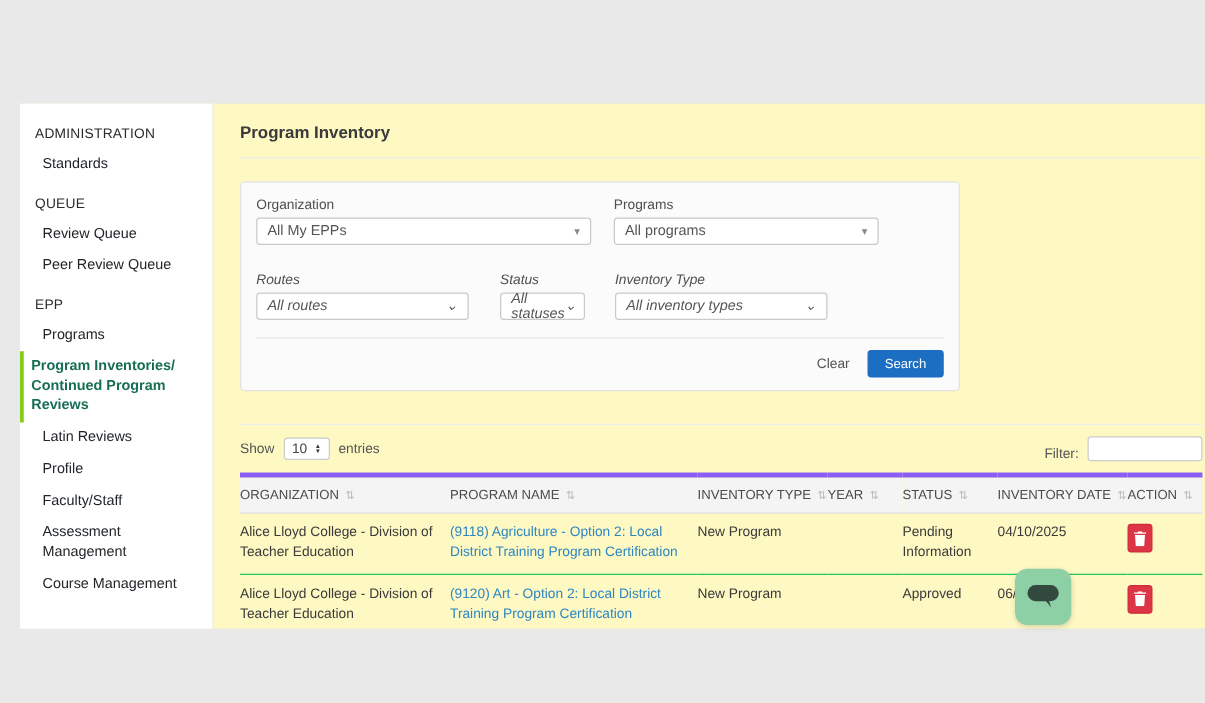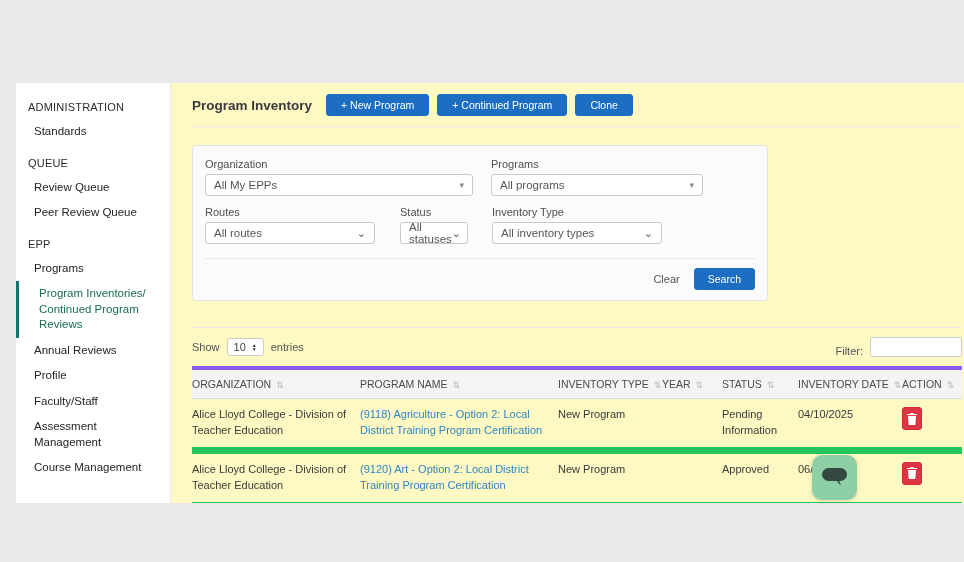--- a/index.html
+++ b/index.html
@@ -5,34 +5,34 @@
   * { margin:0; padding:0; box-sizing:border-box; }
   html,body { background:#e9e9e9; }
   body { font-family:"Liberation Sans", sans-serif; }
   .canvas { position:relative; width:964px; height:562px; background:#e9e9e9; overflow:hidden; }
   .app { position:absolute; top:83px; left:16px; width:964px; height:420px; background:#fef9c3; }
 
   
   .sidebar { position:absolute; top:0; left:0; width:155px; height:100%; background:#fff; border-right:1px solid #e8e8e8; padding-top:6px; }
   .nav-header { margin:12px 12px 6px 12px; font-size:11px; color:#2b2b2b; letter-spacing:.2px; }
   .nav-item { padding:5px 8px 5px 18px; font-size:11.5px; color:#212529; line-height:1.35; cursor:pointer; }
-  .nav-item.active { color:#176e54; font-weight:normal; border-left:3px solid #0f766e; padding-left:20px; }
+  .nav-item.active { color:#176e54; font-weight:bold; border-left:3px solid #84cc16; padding-left:6px; }
 
   
   .main { position:absolute; top:0; left:156px; right:8px; bottom:0; padding:10px 10px 0 20px; }
   .page-header { display:flex; align-items:center; gap:14px; height:24px; }
   .page-title { font-size:13.5px; font-weight:600; color:#3a3a3a; }
   .toolbar { display:flex; gap:8px; }
   .btn-primary { background:#1b6ec2; color:#fff; border:1px solid #1b6ec2; border-radius:3px; font-size:10.5px; font-family:inherit; padding:4px 14px; cursor:pointer; }
   .rule { border:none; border-top:1px solid #ececec; margin-top:9px; }
 
   
   .filter-panel { margin-top:18px; width:576px; background:#fbfbfb; border:1px solid #e2e2e2; border-radius:4px; padding:12px 12px 10px 12px; }
   .filter-row { display:flex; }
-  .filter-row + .filter-row { margin-top:10px; }
+  .filter-row + .filter-row { margin-top:22px;font-style:italic; }
   .fg label { display:block; font-size:11px; color:#4f4f4f; margin-bottom:4px; }
   .select { display:flex; justify-content:space-between; align-items:center; height:22px; background:#fff; border:1px solid #c9c9c9; border-radius:3px; padding:0 8px; font-size:11.5px; color:#555; cursor:pointer; }
   .select .caret { color:#888; font-size:9px; }
   .select .chev { color:#555; font-size:11px; line-height:6px; }
   .fg-org { width:268px; }
   .fg-programs { width:212px; margin-left:18px; }
   .fg-routes { width:170px; }
   .fg-status { width:68px; margin-left:25px; }
   .fg-inv { width:170px; margin-left:24px; }
   .filter-footer { border-top:1px solid #e8e8e8; margin-top:14px; padding-top:9px; display:flex; justify-content:flex-end; align-items:center; gap:14px; }
@@ -47,21 +47,21 @@
   .page-size { display:inline-flex; align-items:center; gap:6px; border:1px solid #ccc; border-radius:3px; padding:2px 6px; color:#444; background:#fff; cursor:pointer; }
   .spinner { display:flex; flex-direction:column; font-size:5px; color:#333; line-height:4px; }
   .table-filter { display:flex; align-items:flex-end; gap:7px; }
   .table-filter input { width:92px; height:20px; border:1px solid #ccc; border-radius:3px; font-family:inherit; font-size:11px; padding:0 5px; }
 
   
   table { margin-top:9px; width:100%; border-collapse:collapse; table-layout:fixed; }
   th { background:#f4f4f4; border-top:4px solid #8b5cf6; border-bottom:1px solid #ddd; font-size:10.5px; font-weight:500; color:#4a4a4a; text-align:left; padding:8px 8px 8px 0; white-space:nowrap; overflow:hidden; }
   th:first-child { padding-left:0; }
   .sort { margin-left:5px; color:#bbb; font-size:9px; cursor:pointer; }
-  td { padding:8px 10px 8px 0; font-size:11px; color:#3a3a3a; vertical-align:top; line-height:1.45; border-bottom:7px solid #22c55e; }
+  td { padding:8px 10px 8px 0; font-size:11px; color:#3a3a3a; vertical-align:top; line-height:1.45; border-bottom:1px solid #22c55e; }
   td a { color:#2d87c3; text-decoration:none; }
   .col-org{width:168px}.col-prog{width:198px}.col-inv{width:104px}.col-year{width:60px}.col-status{width:76px}.col-date{width:104px}.col-act{width:60px}
   .del { width:20px; height:23px; background:#dc3545; border:1px solid #d02a3a; border-radius:3px; display:flex; align-items:center; justify-content:center; cursor:pointer; }
 
   
   .scrollbar { position:absolute; top:5px; right:1px; width:5px; height:410px; background:#b3b3b3; border-radius:2px; }
   .chat-widget { position:absolute; left:812px; top:455px; width:45px; height:45px; background:#8ed0a6; border:none; border-radius:10px; display:flex; align-items:center; justify-content:center; cursor:pointer; box-shadow:0 1px 4px rgba(0,0,0,.15); }
   .bottom-strip { position:absolute; left:0; top:503px; width:964px; height:59px; background:#e9e9e9; }
   .top-strip { position:absolute; left:0; top:0; width:964px; height:83px; background:#e9e9e9; }
 </style>
@@ -76,37 +76,32 @@
     <aside class="sidebar">
       <nav>
           <div class="nav-header">ADMINISTRATION</div>
           <div class="nav-item">Standards</div>
           <div class="nav-header">QUEUE</div>
           <div class="nav-item">Review Queue</div>
           <div class="nav-item">Peer Review Queue</div>
           <div class="nav-header">EPP</div>
           <div class="nav-item">Programs</div>
           <div class="nav-item active">Program Inventories/ Continued Program Reviews</div>
-          <div class="nav-item">Annual Reviews</div>
+          <div class="nav-item">Latin Reviews</div>
           <div class="nav-item">Profile</div>
           <div class="nav-item">Faculty/Staff</div>
           <div class="nav-item">Assessment Management</div>
           <div class="nav-item">Course Management</div>
         </nav>
     </aside>
 
     <main class="main">
 
       <div class="page-header">
         <span class="page-title">Program Inventory</span>
-        <div class="toolbar">
-            <button class="btn-primary">+ New Program</button>
-            <button class="btn-primary">+ Continued Program</button>
-            <button class="btn-primary">Clone</button>
-          </div>
       </div>
       <hr class="rule">
 
       <section class="filter-panel">
         <div class="filter-row">
           <div class="fg fg-org">
             <label>Organization</label>
             <div class="select">
               <span>All My EPPs</span>
               <span class="caret">▾</span>

